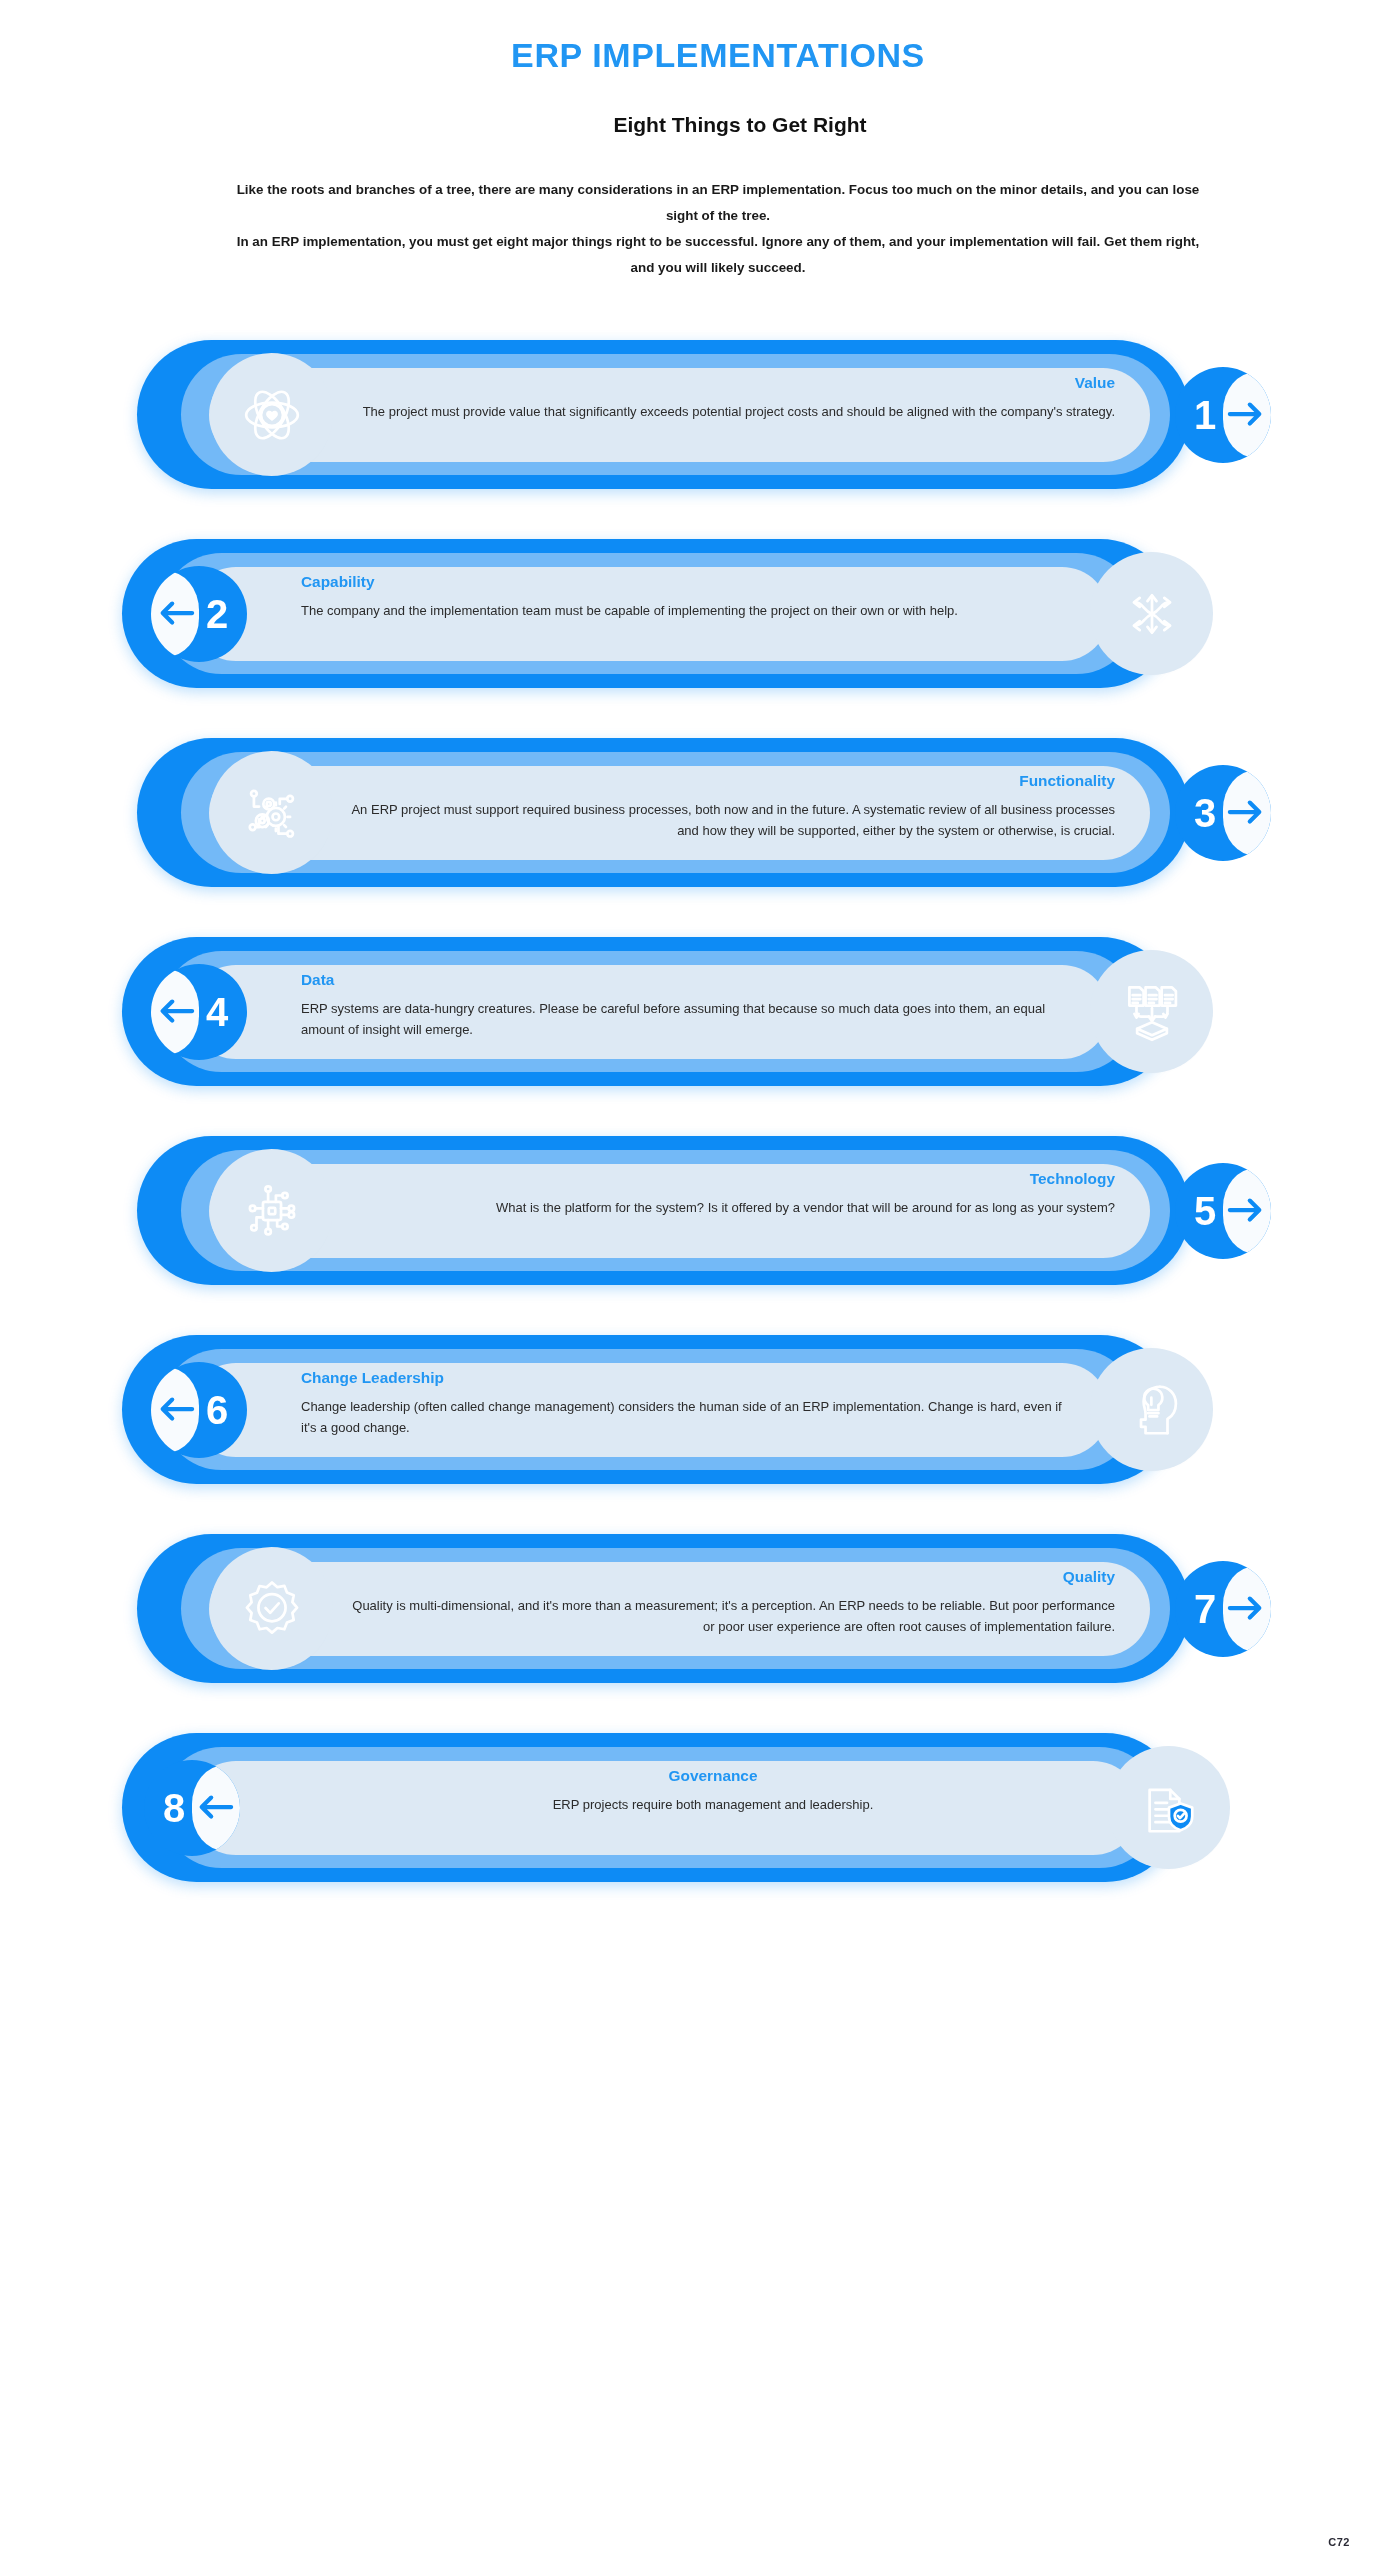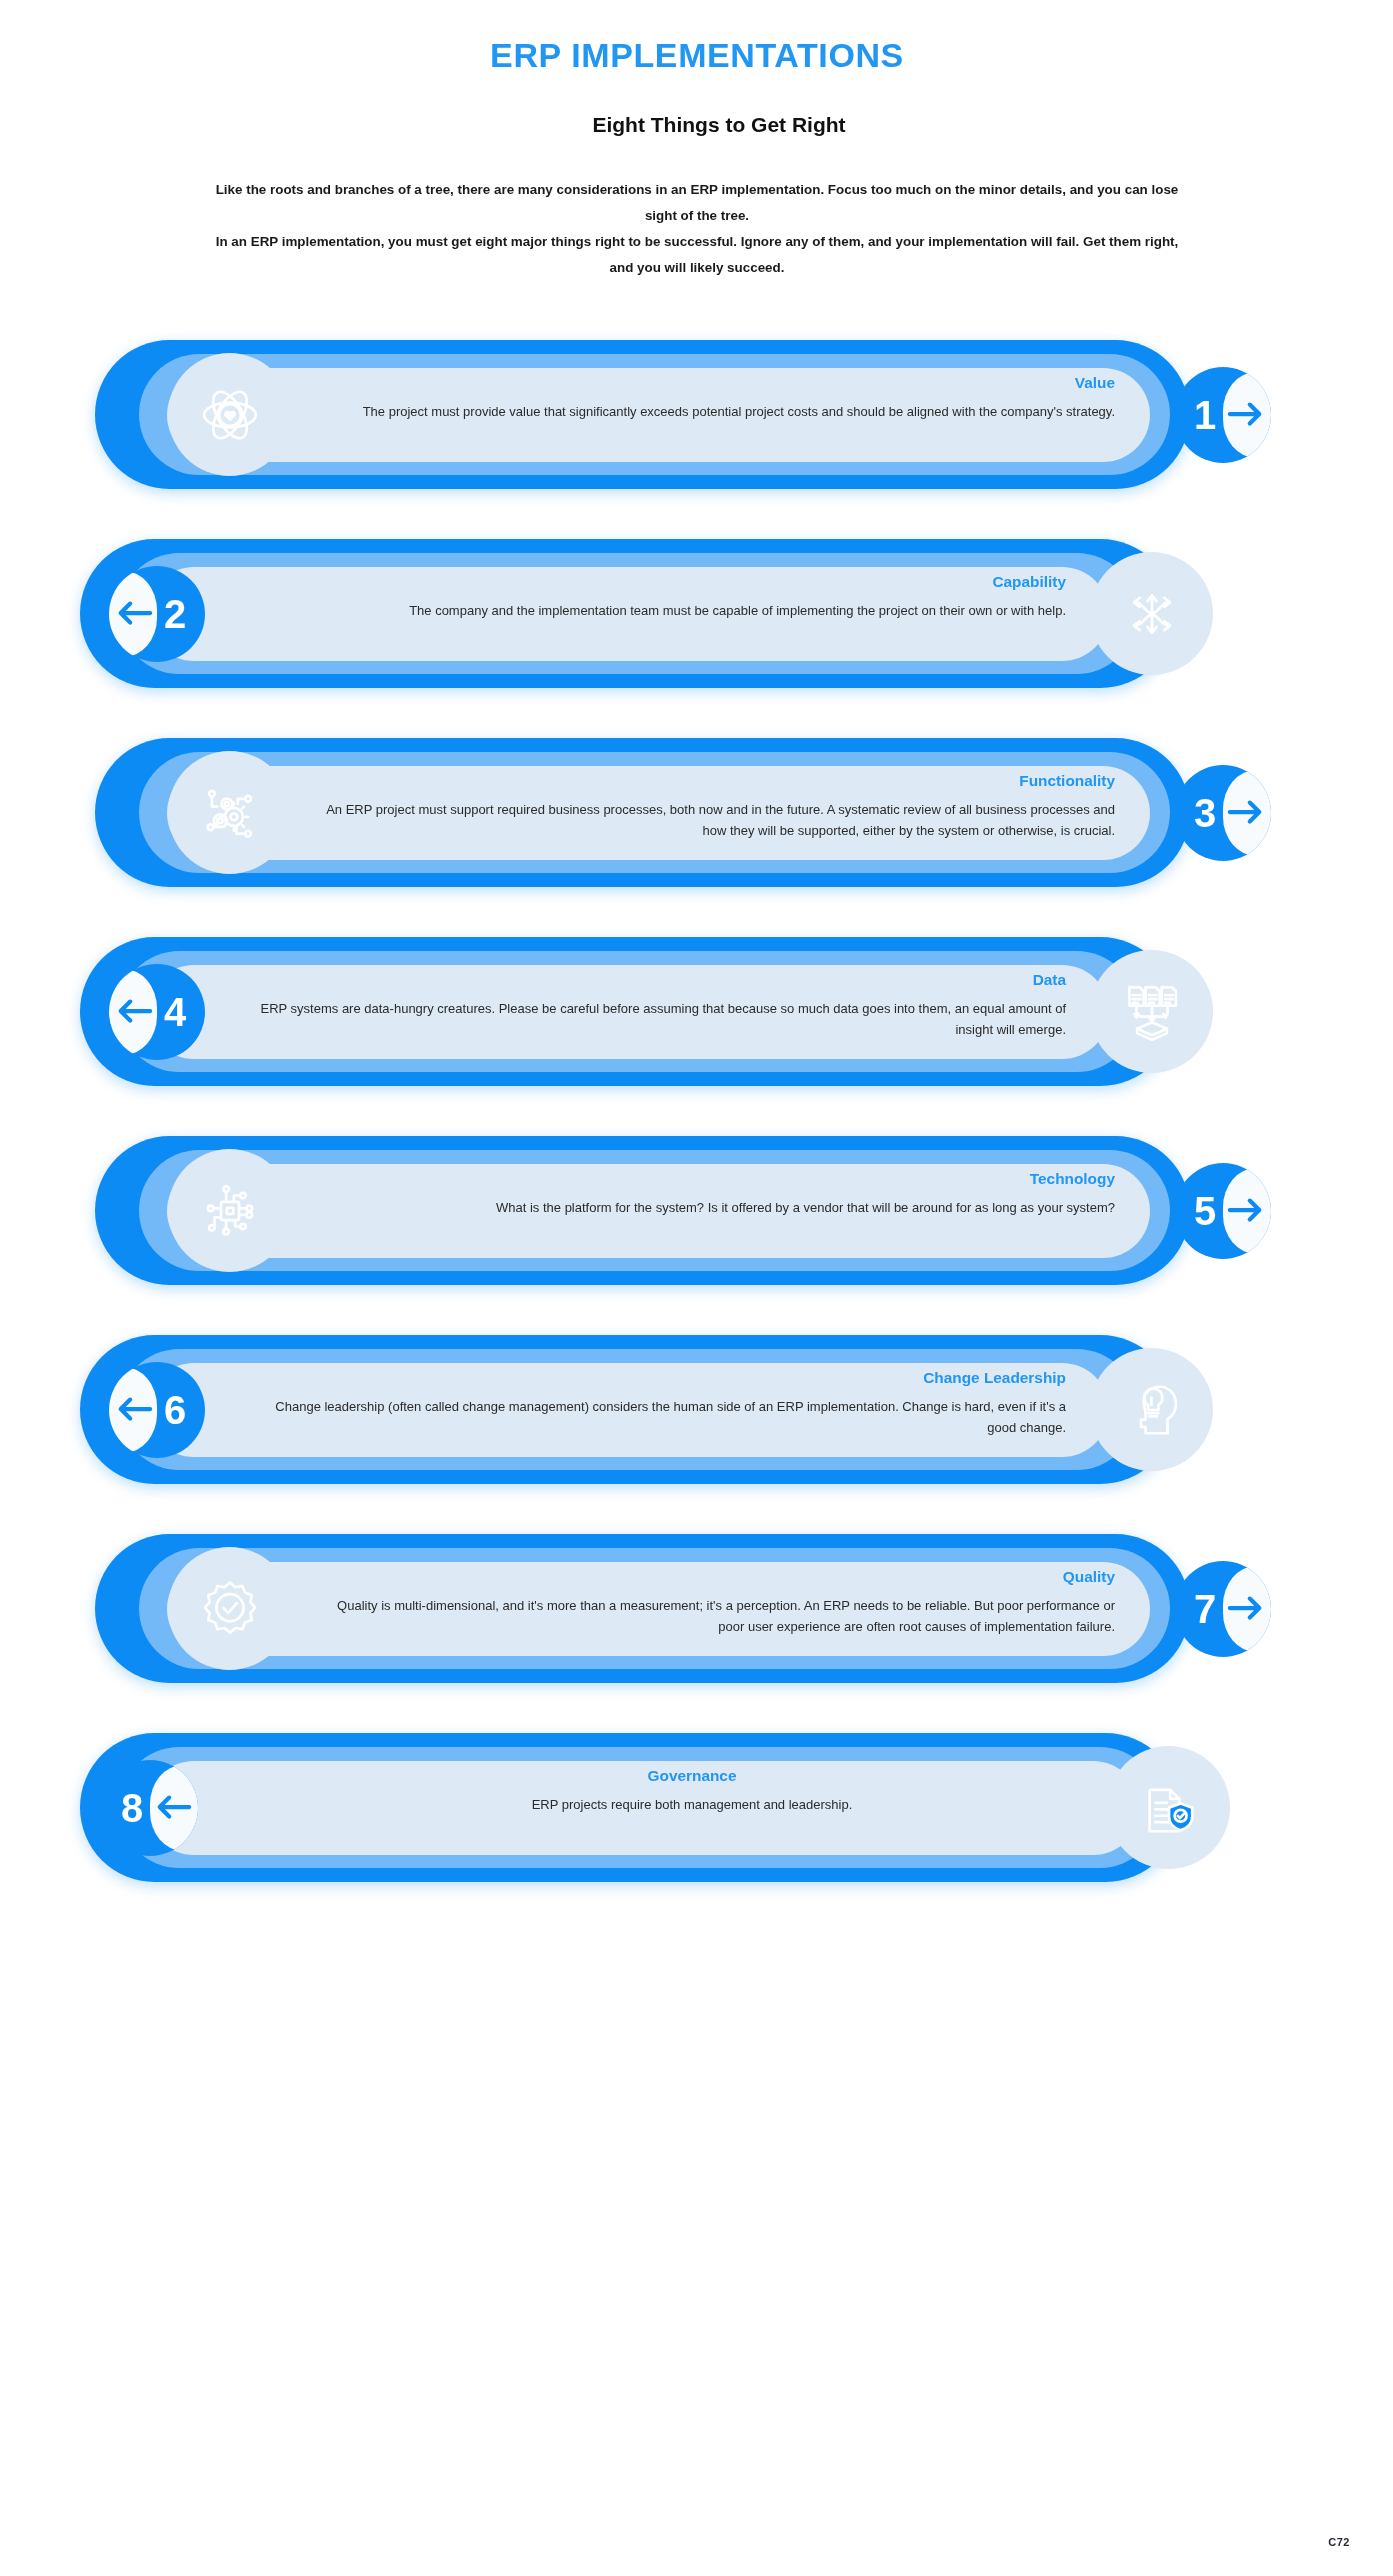--- a/index.html
+++ b/index.html
@@ -10,20 +10,21 @@
     background: #ffffff;
     font-family: "Liberation Sans", sans-serif;
     overflow: hidden;
   }
 
   .page {
     position: relative;
     width: 1394px;
     height: 2576px;
     background: #ffffff;
+    padding-left: 42px;
   }
 
   
   .header {
     padding-top: 36px;
     text-align: center;
   }
 
   .main-title {
     font-size: 34px;
@@ -187,21 +188,21 @@
   .row.r8   .num-badge .arrow { right: 6px; }
   .row.right .num-badge .arrow { left: 6px; }
 
   
   .textblock {
     position: absolute;
     top: 34px;
     z-index: 4;
   }
   .row.left  .textblock { left: 309px; right: 279px; text-align: right; }
-  .row.right .textblock { left: 259px; right: 328px; text-align: right; }
+  .row.right .textblock { left: 259px; right: 328px; text-align: left; }
   .row.r8    .textblock { left: 289px; right: 299px; text-align: center; }
 
   .item-title {
     font-size: 15.4px;
     font-weight: bold;
     color: #2196f3;
     margin-bottom: 9px;
   }
 
   .item-desc {

